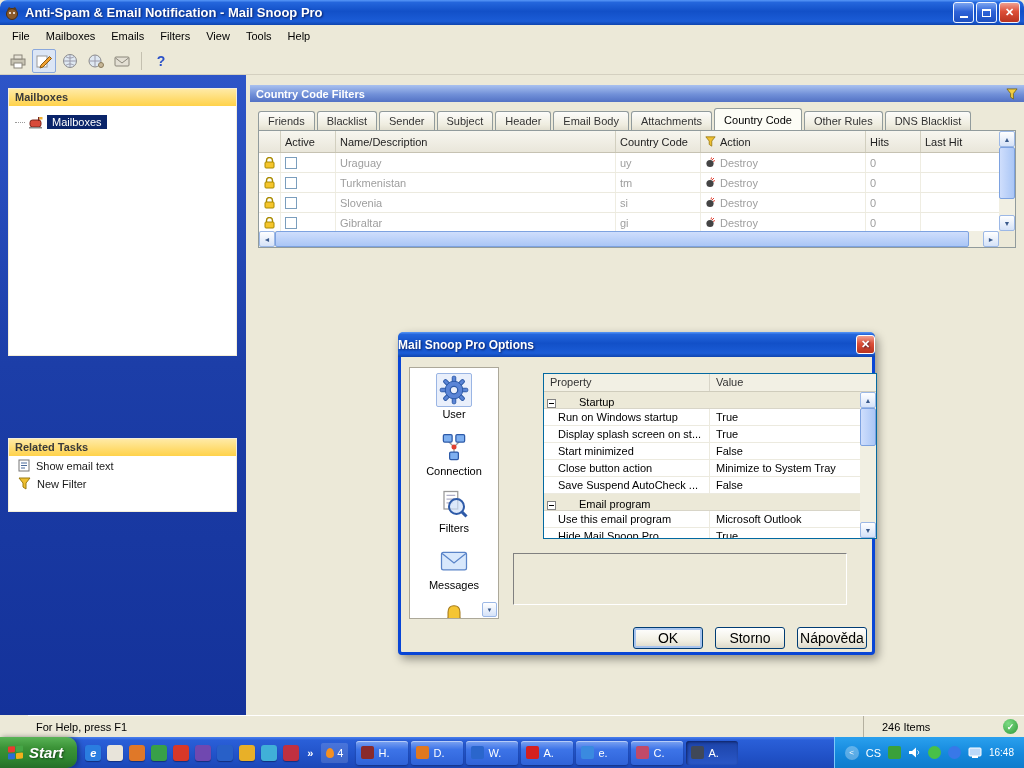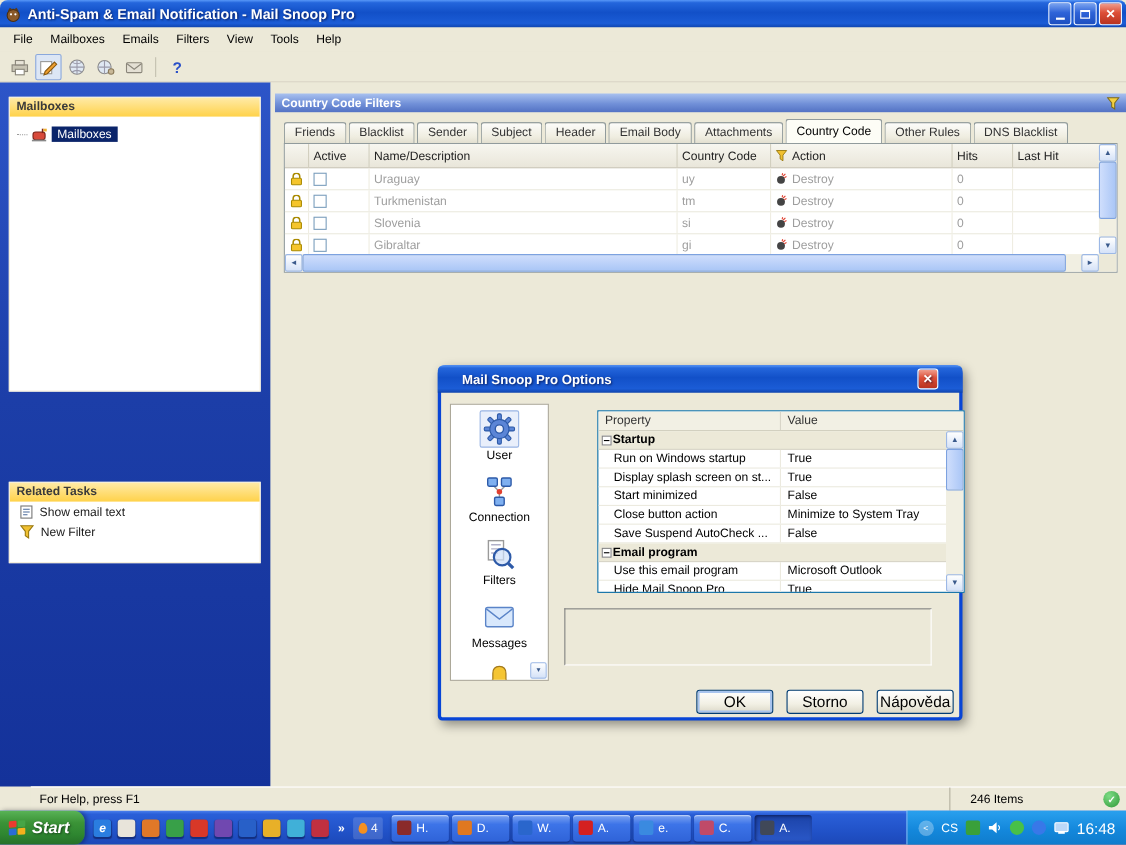--- a/index.html
+++ b/index.html
@@ -83,21 +83,21 @@
   .hscroll .right { position:absolute; right:0; top:0; }
   .hthumb { position:absolute; left:16px; right:30px; top:0; height:16px;
     background:linear-gradient(180deg,#cfdefc,#aac6f6); border:1px solid #7da2e0; border-radius:2px; }
   .sb-corner { position:absolute; right:0; bottom:0; width:16px; height:16px; background:#ece9d8; }
 
   
   .dialog { position:absolute; left:398px; top:332px; width:477px; height:323px; background:#ece9d8;
     border:3px solid #0845d6; border-radius:7px 7px 4px 4px; box-shadow:3px 4px 10px rgba(0,0,0,.4); z-index:50; }
   .dtitle { margin:-3px -3px 0; height:25px; border-radius:5px 5px 0 0;
     background:linear-gradient(180deg,#5898f8 0%,#2466dc 10%,#1250c8 45%,#1b5cd6 85%,#0f44ae 100%);
-    display:flex; align-items:center; padding:0 22px; color:#fff; font-weight:bold; font-size:12px;
+    display:flex; align-items:center; padding:0 0; color:#fff; font-weight:bold; font-size:12px;
     text-shadow:1px 1px 2px rgba(0,0,40,.65); }
   .dclose { margin-left:auto; width:19px; height:19px; border-radius:3px; border:1px solid #fff;
     background:linear-gradient(180deg,#f0a090,#dd4f38 45%,#b83320); color:#fff; font-weight:bold;
     font-size:11px; display:flex; align-items:center; justify-content:center; }
   .catlist { position:absolute; left:8px; top:32px; width:90px; height:252px; background:#fff;
     border:1px solid #aca899; overflow:hidden; }
   .cat { position:absolute; left:0; width:100%; display:flex; flex-direction:column; align-items:center; gap:1px; }
   .cat-ico { width:36px; height:34px; display:flex; align-items:center; justify-content:center;
     border:1px solid transparent; border-radius:2px; }
   .cat.selected .cat-ico { border-color:#9ab5e4; background:#e9effb; }
@@ -106,22 +106,22 @@
   .pgrid { position:absolute; left:112px; top:38px; width:334px; height:166px; background:#fff;
     border:1px solid #0369a1; overflow:hidden;margin-left:30px; }
   .pg-head { display:flex; height:18px; background:#f2f0e4; border-bottom:1px solid #cfccbc; }
   .pg-head div { padding:2px 6px; color:#333; }
   .pg-ph { width:166px; border-right:1px solid #d8d5c8; }
   .pg-rows { width:316px; }
   .pg-row { display:flex; height:17px; border-bottom:1px solid #eceadf; }
   .pg-row .p { width:166px; border-right:1px solid #eceadf; padding:2px 4px 0 14px; color:#000;
     white-space:nowrap; overflow:hidden; }
   .pg-row .v { flex:1; padding:2px 6px 0; white-space:nowrap; overflow:hidden; }
-  .pg-group { display:flex; align-items:center; height:17px; background:#ece9d8; font-weight:bold;
-    gap:1px; padding-left:3px; border-bottom:1px solid #d8d5c8; width:316px; }
+  .pg-group { display:flex; align-items:flex-end; height:17px; background:#ece9d8; font-weight:normal;
+    gap:23px; padding-left:3px; border-bottom:1px solid #d8d5c8; width:316px; }
   .minusbox { width:9px; height:9px; border:1px solid #848484; background:#fff; position:relative; }
   .minusbox::after { content:""; position:absolute; left:1px; right:1px; top:3px; height:1px; background:#000; }
   .pg-scroll { position:absolute; right:0; top:18px; bottom:0; width:16px; background:#f1efe2; }
   .pg-scroll .down { position:absolute; bottom:0; }
   .pg-thumb { position:absolute; top:16px; left:0; width:16px; height:38px;
     background:linear-gradient(90deg,#cfdefc,#aac6f6); border:1px solid #7da2e0; border-radius:2px; }
   .descbox { position:absolute; left:112px; top:218px; width:334px; height:52px; background:#ece9d8;
     border:1px solid; border-color:#808080 #fff #fff #808080; }
   .xp-btn { position:absolute; top:292px; width:70px; height:22px; border:1px solid #003c74; border-radius:3px;
     background:linear-gradient(180deg,#ffffff,#f2f0e4 60%,#dcd8c8); display:flex; align-items:center;
@@ -165,21 +165,21 @@
     display:flex; align-items:center; gap:4px; color:#fff; overflow:hidden; }
   .tb-task.pressed { background:linear-gradient(180deg,#1c43a8,#2a58c8);
     box-shadow:inset 1px 1px 3px rgba(0,0,30,.55); }
   .task-ico { width:13px; height:13px; border-radius:2px; flex:none; }
   .tray { margin-left:auto; height:31px; display:flex; align-items:center; gap:7px; padding:0 10px;
     background:linear-gradient(180deg,#2aa0ee 0%,#1488dc 55%,#0f7ccc 100%);
     border-left:1px solid #7cc8fa; color:#fff; }
   .tray-chev { width:14px; height:14px; border-radius:50%; background:rgba(255,255,255,.3);
     display:flex; align-items:center; justify-content:center; font-size:8px; }
   .tray-ico { width:13px; height:13px; border-radius:2px; }
-  .tray-clock { font-size:14px; }
+  .tray-clock { font-size:10px; }
 
   .ico { display:inline-flex; align-items:center; justify-content:center; }
 </style>
 </head>
 <body>
 
 <div id="screen">
 
   <div class="titlebar">
     <span class="ico">

